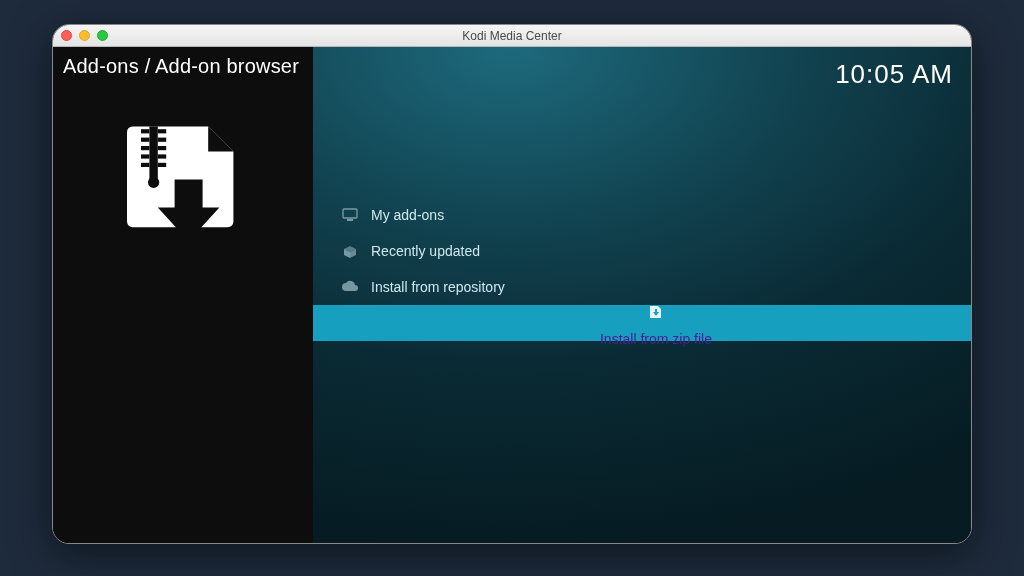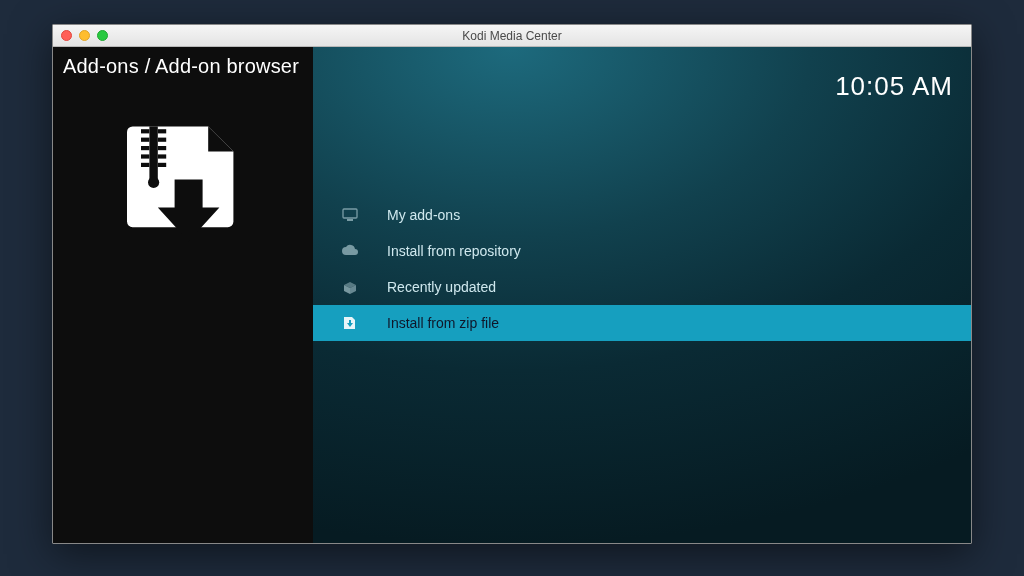--- a/index.html
+++ b/index.html
@@ -1,39 +1,39 @@
 <!DOCTYPE html>
 <html><head>
 <meta charset="utf-8">
 <style>
   * { box-sizing: border-box; margin: 0; padding: 0; }
   html, body { width: 1024px; height: 576px; font-family: -apple-system, "Helvetica Neue", Arial, sans-serif; background:#1e2a3a; }
   .desktop { width:1024px; height:576px; background:#1e2b3c; display:flex; align-items:flex-start; justify-content:center; padding-top:24px;}
-  .window { width:920px; height:520px; border-radius:1px; overflow:hidden; box-shadow:0 10px 40px rgba(0,0,0,0.5); background:#000; border:1px solid #888;}
+  .window { width:920px; height:520px; border-radius:17px; overflow:hidden; box-shadow:0 10px 40px rgba(0,0,0,0.5); background:#000; border:1px solid #888;}
   .titlebar { height:22px; background:linear-gradient(#f5f5f5,#e4e4e4); border-bottom:1px solid #b8b8b8; display:flex; align-items:center; padding:0 8px; position:relative;}
   .traffic { display:flex; gap:7px; }
   .dot { width:11px; height:11px; border-radius:50%; }
   .dot.red { background:#ff5f57; border:0.5px solid #e1483f; }
   .dot.yellow { background:#ffbd2e; border:0.5px solid #e0a428; }
   .dot.green { background:#28c940; border:0.5px solid #20a932; }
   .title { position:absolute; left:0; right:0; text-align:center; font-size:12px; color:#4a4a4a; }
   .app { display:flex; height:498px; width:100%; }
   .sidebar { width:260px; background:#0d0d0d; color:#fff; display:flex; flex-direction:column; }
   .breadcrumb { font-size:20px; font-weight:300; color:#fff; padding:8px 10px 0 10px; letter-spacing:0.2px;}
   .subline { font-size:12px; color:#bfbfbf; padding:1px 10px 8px 10px; }
   .sidebar-center { flex:1; display:flex; align-items:flex-start; justify-content:center; padding-top:40px;}
   .big-icon { width:140px; height:140px; }
   .options-row { height:40px; display:flex; align-items:center; gap:8px; padding:0 10px; color:#e6e6e6; font-size:14px;}
   .main { flex:1; position:relative; background:
      radial-gradient(ellipse 120% 100% at 30% 0%, #1d6a7d 0%, #11414e 38%, #0a2a34 65%, #061b22 100%);
   }
-  .clock { position:absolute; top:24px; right:18px; color:#fff; font-size:26px; font-weight:300; letter-spacing:1px;}
+  .clock { position:absolute; top:12px; right:18px; color:#fff; font-size:26px; font-weight:300; letter-spacing:1px;}
   .menu { position:absolute; top:150px; left:0; right:0; }
-  .item { height:36px; display:flex; align-items:center; gap:28px; padding:0 0 0 28px; color:#cfe8ee; font-size:14px; cursor:pointer;}
-  .item.selected { background:#169fbf; color:#0f172a; }
+  .item { height:36px; display:flex; align-items:center; gap:12px; padding:0 0 0 28px; color:#cfe8ee; font-size:14px; cursor:pointer;}
+  .item.selected { background:#169fbf; color:#4c1d95;flex-direction:column; }
   .item .iconwrap { width:18px; height:18px; display:flex; align-items:center; justify-content:center; opacity:0.9;}
   .item:not(.selected) .iconwrap { opacity:0.55; }
   svg { display:block; }
 </style>
 </head>
 <body>
 
 <div class="desktop">
   <div class="window">
     <div class="titlebar">
@@ -87,36 +87,36 @@
               <svg width="16" height="14" viewBox="0 0 16 14">
                   <rect x="1" y="1" width="14" height="9" rx="1" fill="none" stroke="#cfe8ee" stroke-width="1.3"></rect>
                   <rect x="5" y="11" width="6" height="2" fill="#cfe8ee"></rect>
                 </svg>
             </span>
             <span>My add-ons</span>
           </div>
 
           <div class="item">
             <span class="iconwrap">
-              <svg width="18" height="14" viewBox="0 0 18 14" fill="#cfe8ee">
-                  <path d="M5 11a4 4 0 0 1 0-8 5 5 0 0 1 9 2 3 3 0 0 1 0 6 z"></path>
-                </svg>
-            </span>
-            <span>Install from repository</span>
-          </div>
-
-          <div class="item">
-            <span class="iconwrap">
               <svg width="16" height="14" viewBox="0 0 16 14" fill="#cfe8ee">
                   <path d="M2 5 l6 -3 6 3 -6 3 z" opacity="0.7"></path>
                   <path d="M2 5 v6 l6 3 v-6 z"></path>
                   <path d="M14 5 v6 l-6 3 v-6 z" opacity="0.85"></path>
                 </svg>
             </span>
             <span>Recently updated</span>
+          </div>
+
+          <div class="item">
+            <span class="iconwrap">
+              <svg width="18" height="14" viewBox="0 0 18 14" fill="#cfe8ee">
+                  <path d="M5 11a4 4 0 0 1 0-8 5 5 0 0 1 9 2 3 3 0 0 1 0 6 z"></path>
+                </svg>
+            </span>
+            <span>Install from repository</span>
           </div>
 
           <div class="item selected">
             <span class="iconwrap">
               <svg width="16" height="14" viewBox="0 0 16 14" fill="#ffffff">
                   <path d="M2 1 h8 l3 3 v9 h-11 z"></path>
                   <path d="M9 7 h2 l-3 4 -3 -4 h2 v-3 h2 z" fill="#169fbf"></path>
                 </svg>
             </span>
             <span>Install from zip file</span>

